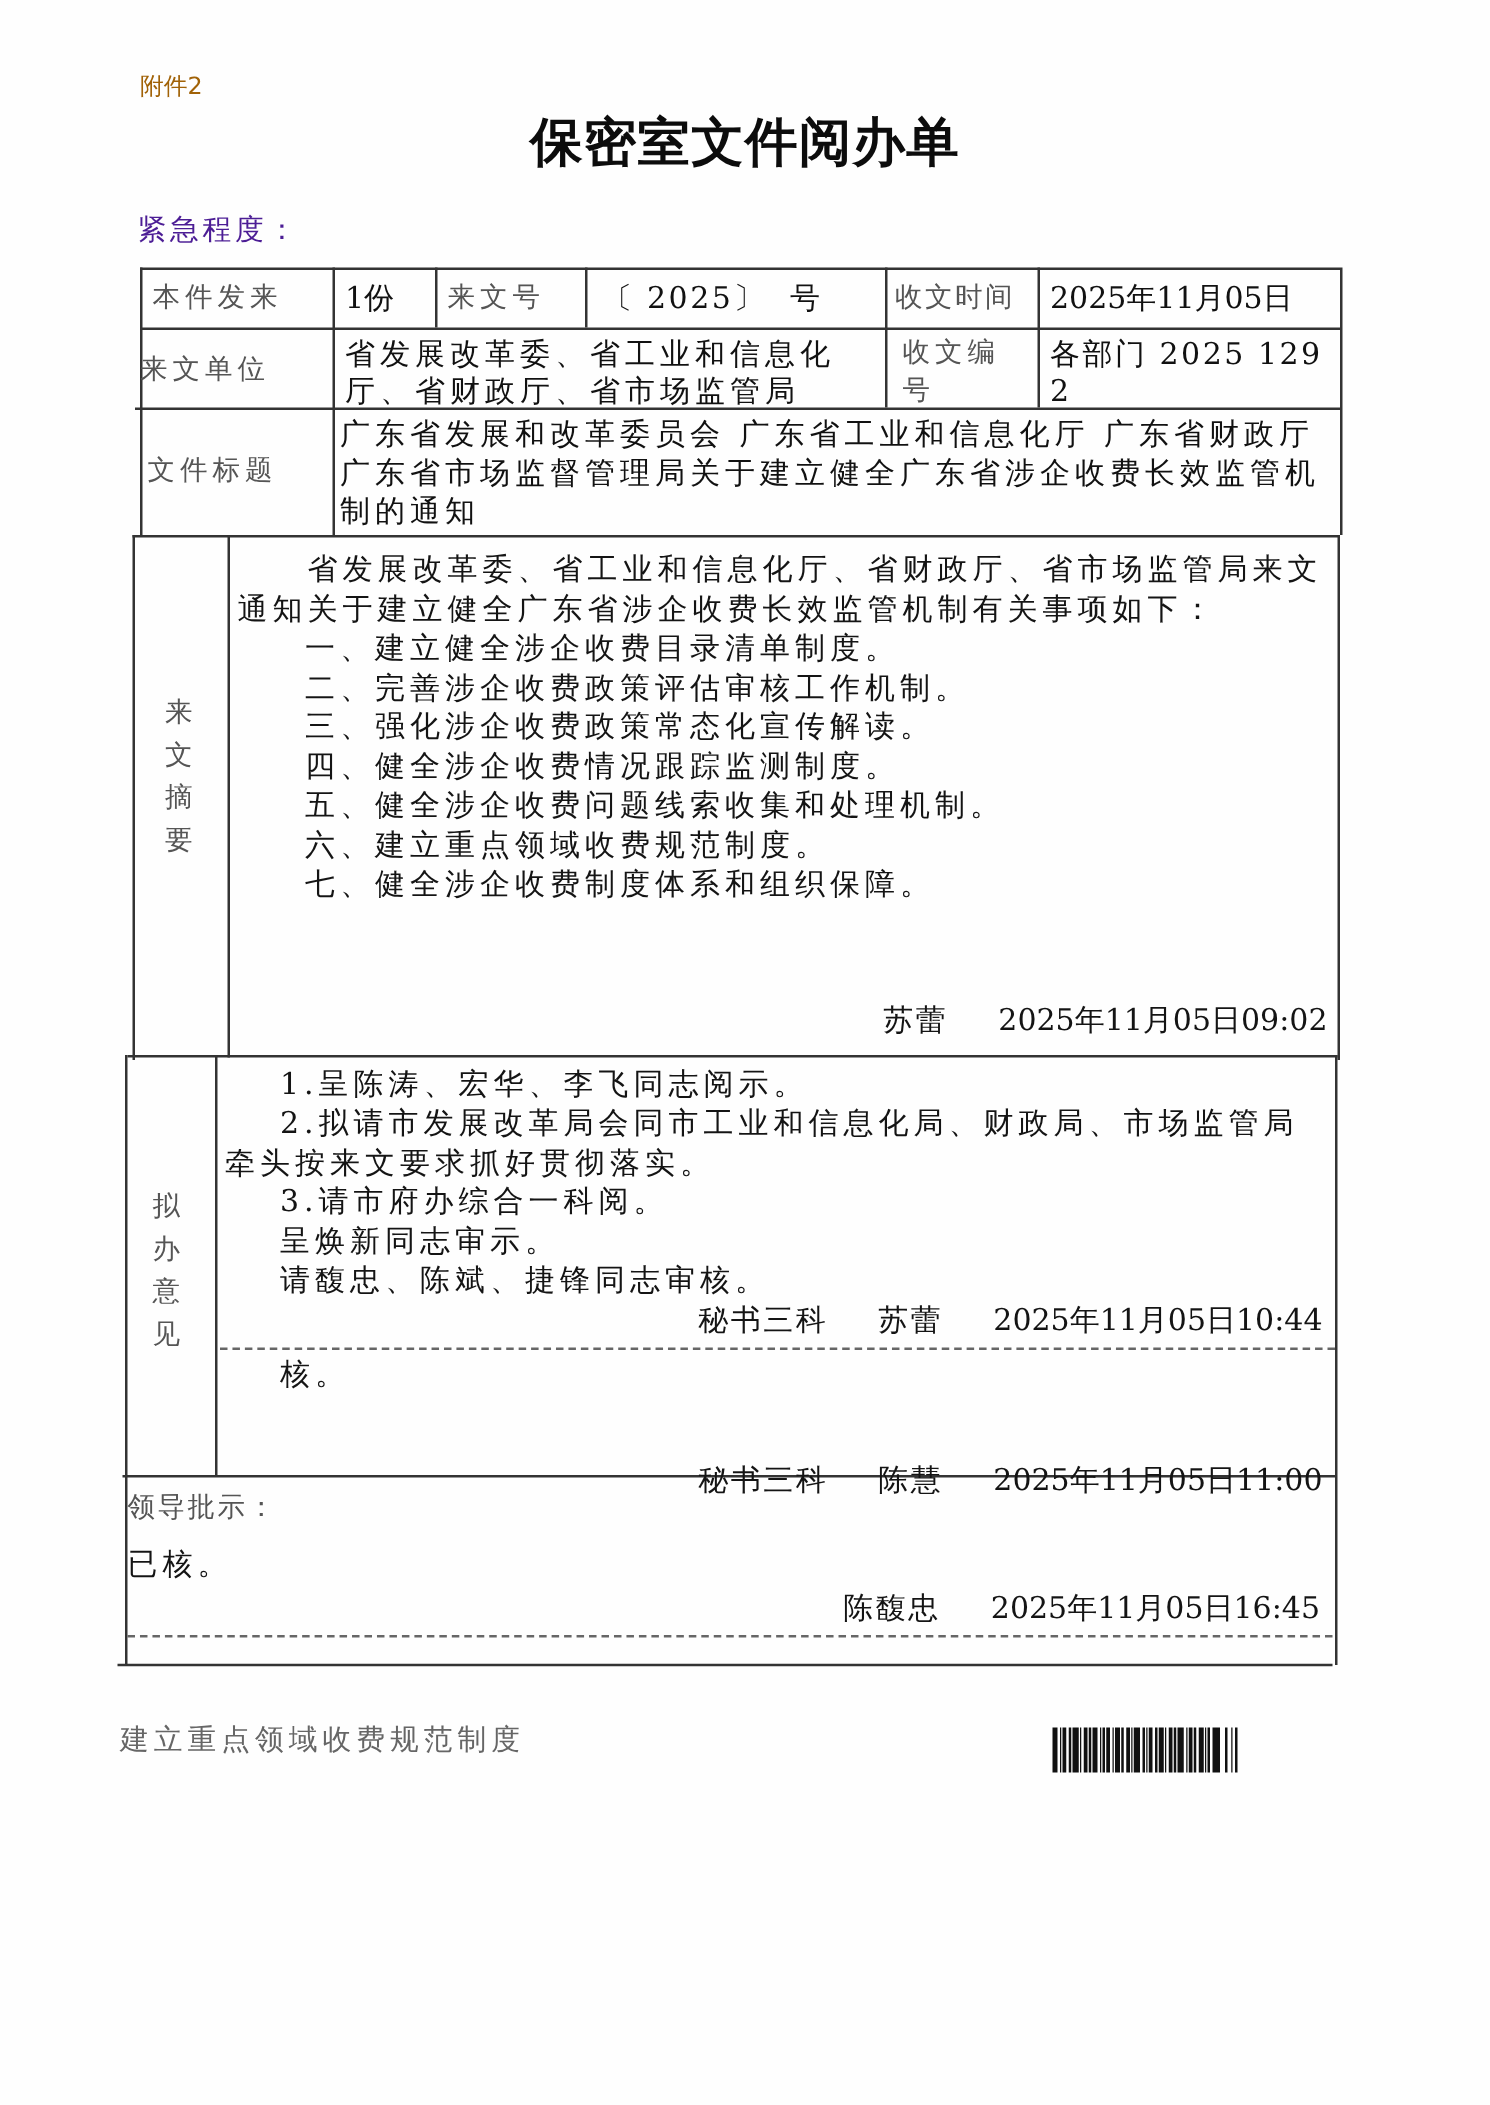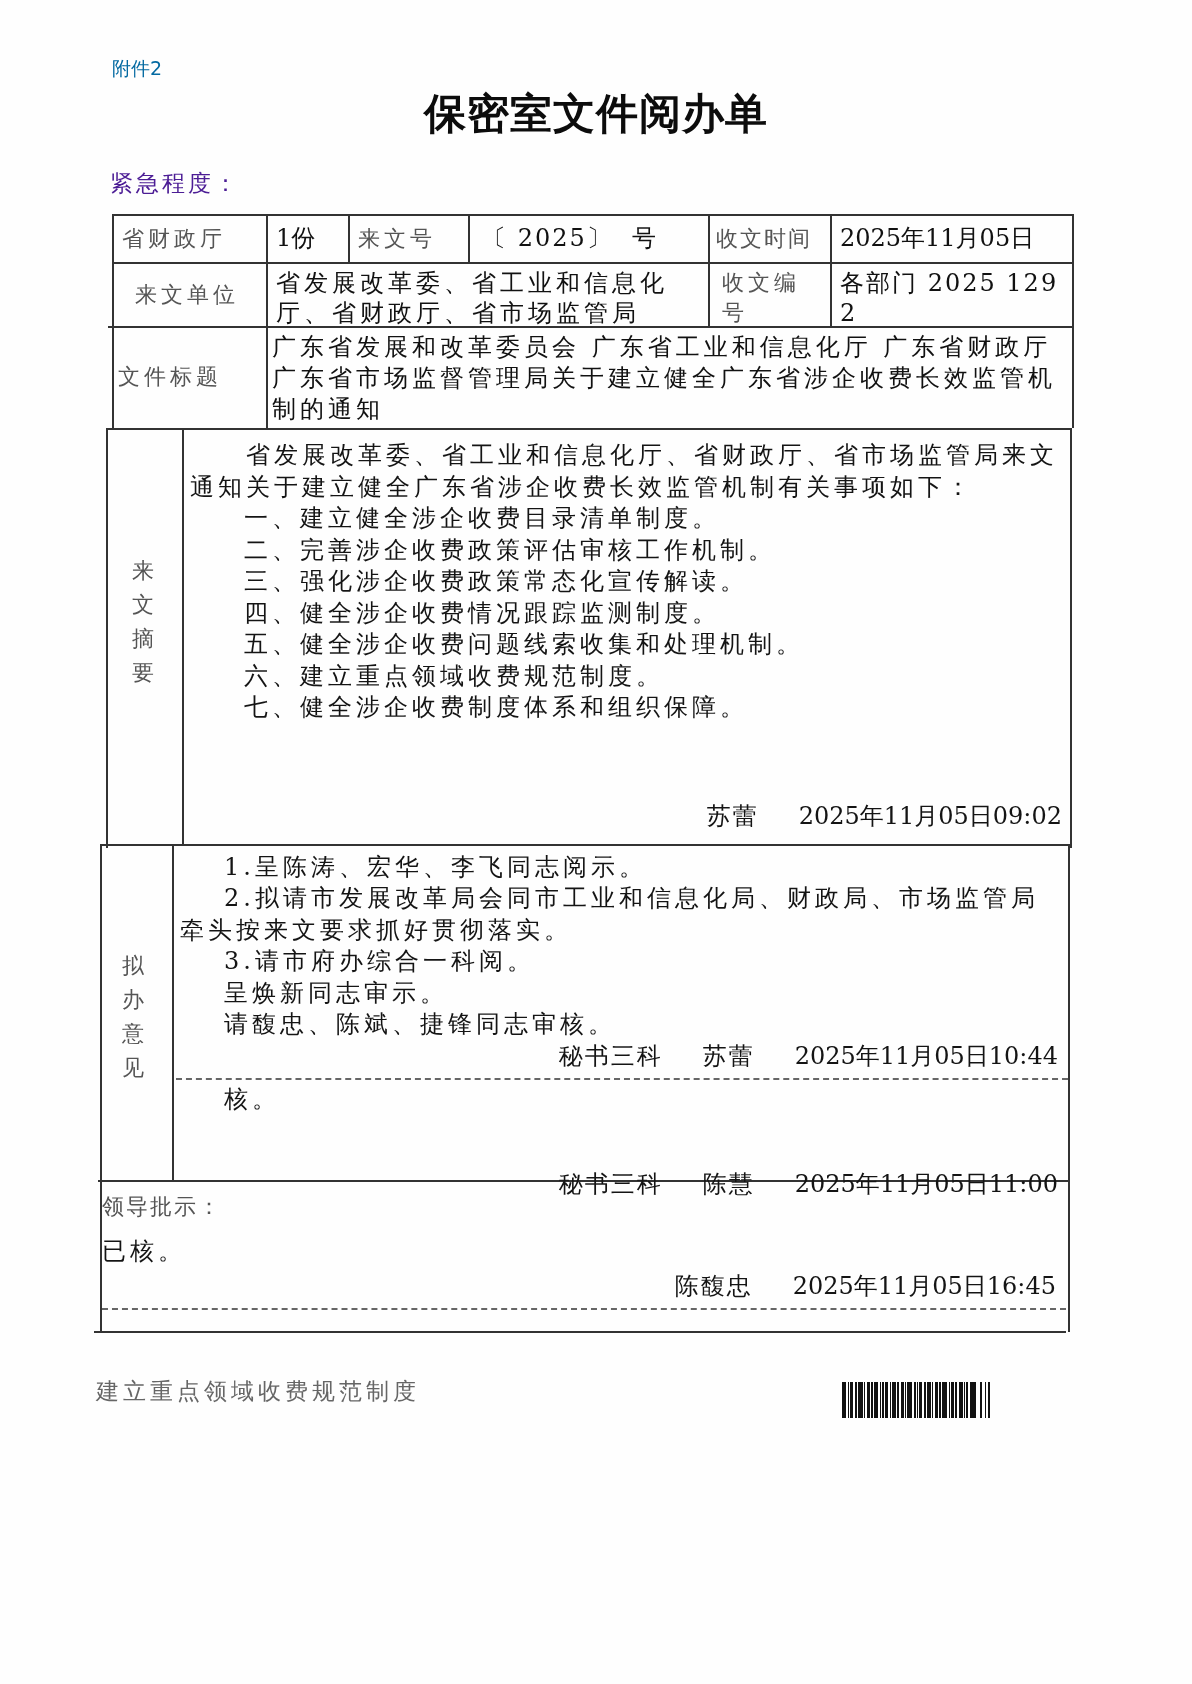--- a/index.html
+++ b/index.html
@@ -5,21 +5,21 @@
   * { box-sizing: border-box; margin: 0; padding: 0; }
   html, body {
     width: 1192px; height: 1684px;
     background: #fefefe;
     font-family: "DejaVu Serif", "Liberation Serif", serif;
     color: #1a1a1a;
     overflow: hidden;
   }
   .page { position: relative; width: 1192px; height: 1684px; }
 
-  .attach { position: absolute; left: 112px; top: 56px; font-size: 19px; color: #0369a1; font-family: "DejaVu Sans", sans-serif; }
+  .attach { position: absolute; left: 112px; top: 56px; font-size: 19px; color: #a16207; font-family: "DejaVu Sans", sans-serif; }
   .title {
     position: absolute; left: 0; width: 1192px; top: 86px; text-align: center;
     font-family: "DejaVu Sans", sans-serif; font-weight: bold; font-size: 42px;
     letter-spacing: 1px; color: #0c0c0c; padding-left: 0px;
   }
   .title span { position: relative; left: 0px; }
   .urgency { position: absolute; left: 110px; top: 168px; font-size: 23px; color: #4c1d95; letter-spacing: 3px; font-family: Liberation Serif, serif; }
 
   .form {
     position: absolute; left: 88px; top: 214px; width: 996px; height: 1118px;
@@ -69,28 +69,28 @@
 
     <div class="vline" style="left:178px; top:0; height:214px;"></div>
     <div class="vline" style="left:260px; top:0; height:48px;"></div>
     <div class="vline" style="left:380px; top:0; height:48px;"></div>
     <div class="vline" style="left:620px; top:0; height:112px;"></div>
     <div class="vline" style="left:742px; top:0; height:112px;"></div>
 
     <div class="vline" style="left:94px; top:214px; height:418px;"></div>
     <div class="vline" style="left:84px; top:630px; height:336px;"></div>
 
-    <div class="cell label" style="left:34px; top:8px;">省财政厅</div>
+    <div class="cell label" style="left:34px; top:8px;">本件发来</div>
     <div class="cell val" style="left:188px; top:8px; letter-spacing:0;">1份</div>
     <div class="cell label" style="left:270px; top:8px;">来文号</div>
     <div class="cell val" style="left:394px; top:8px; white-space:pre;">〔 2025〕  号</div>
     <div class="cell label" style="left:628px; top:8px; letter-spacing:2px;">收文时间</div>
     <div class="cell val" style="left:752px; top:8px; letter-spacing:0;">2025年11月05日</div>
 
-    <div class="cell label" style="left:47px; top:64px;font-family:Liberation Serif, serif;">来文单位</div>
+    <div class="cell label" style="left:24px; top:64px;font-family:Liberation Serif, serif;">来文单位</div>
     <div class="cell val" style="left:188px; top:54px; width:428px; line-height:30px; letter-spacing:4px;">省发展改革委、省工业和信息化厅、省财政厅、省市场监管局</div>
     <div class="cell label" style="left:634px; top:54px; width:100px; line-height:30px;">收文编号</div>
     <div class="cell val" style="left:752px; top:54px; width:228px; line-height:30px; word-break:break-all;">各部门 2025 1292</div>
 
     <div class="cell label" style="left:30px; top:146px;">文件标题</div>
     <div class="cell val" style="left:184px; top:118px; width:796px; line-height:31px; letter-spacing:4px;">广东省发展和改革委员会 广东省工业和信息化厅 广东省财政厅 广东省市场监督管理局关于建立健全广东省涉企收费长效监管机制的通知</div>
 
     <div class="cell vert" style="left:40px; top:340px;">
       <div>来</div>
       <div>文</div>

